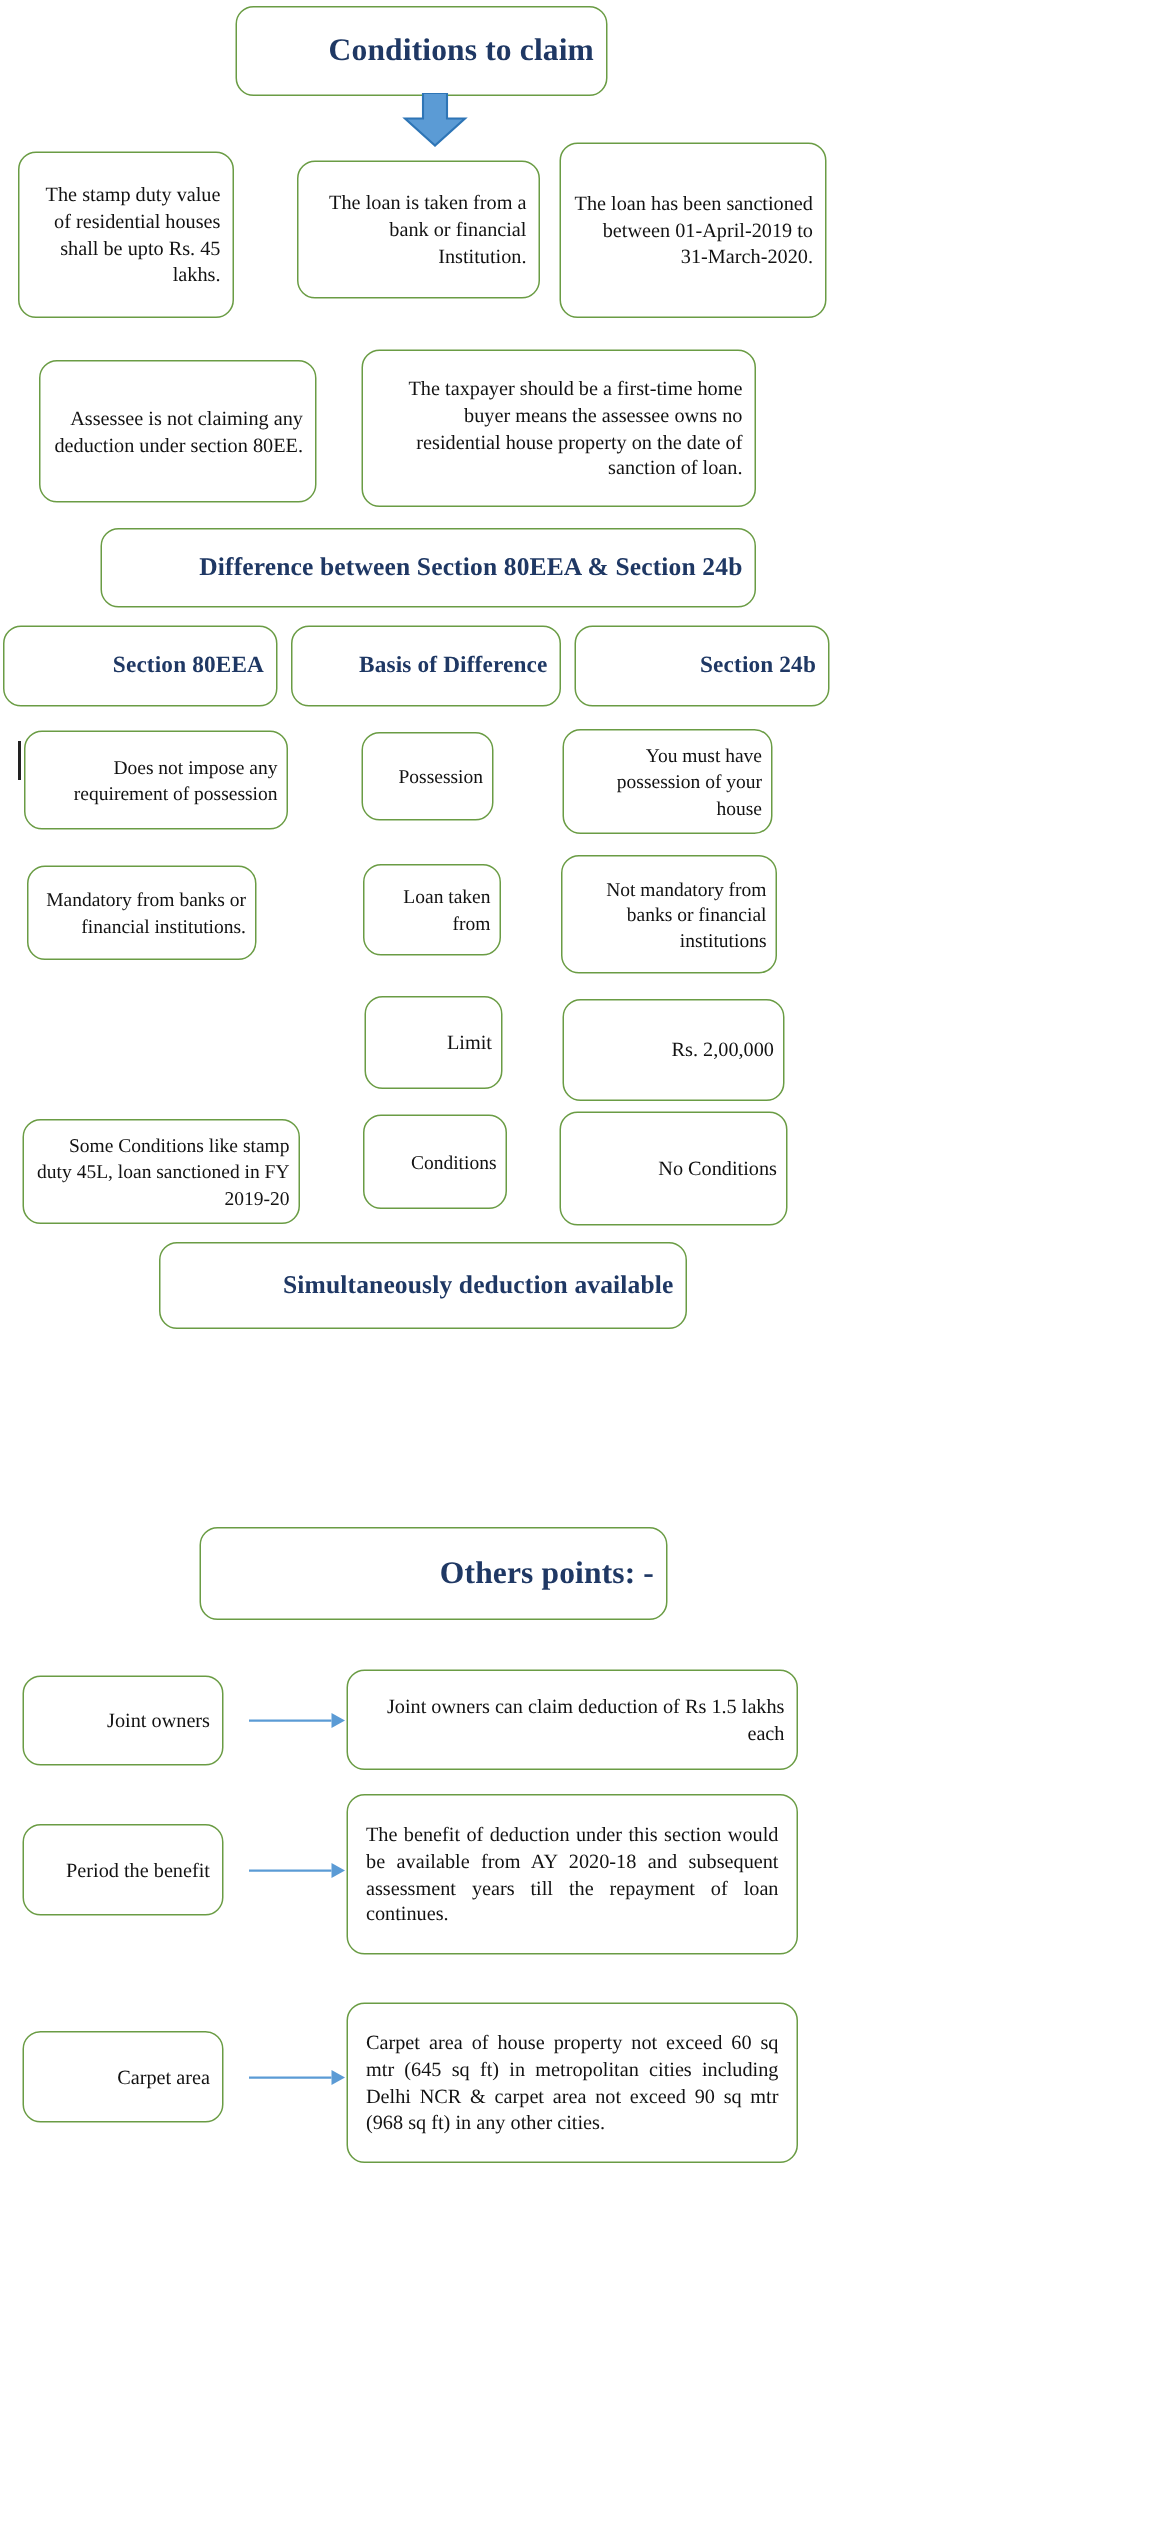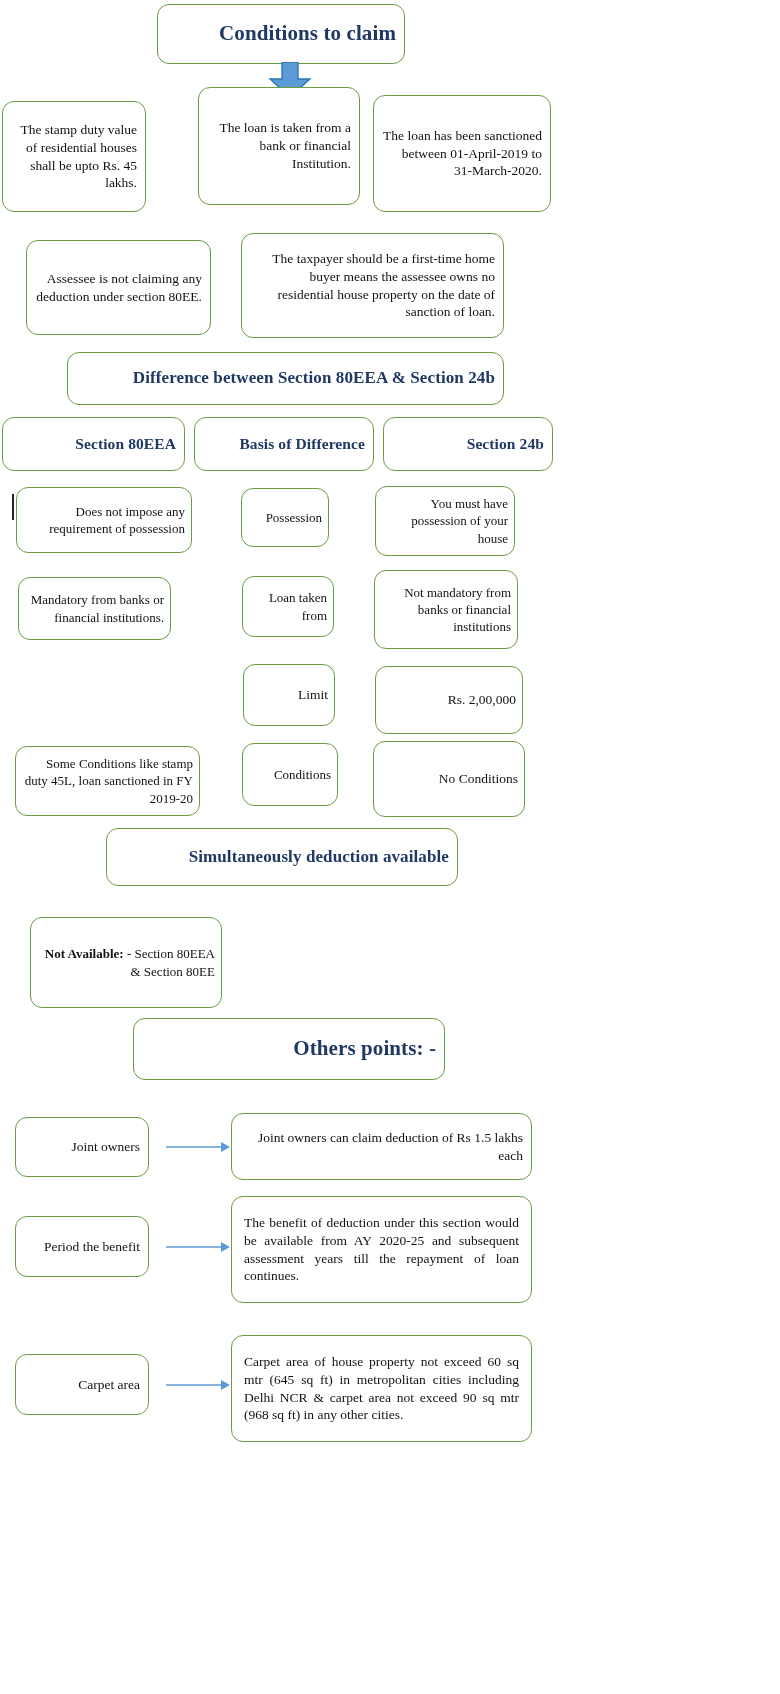--- a/index.html
+++ b/index.html
@@ -89,24 +89,24 @@
   <div class="box hdr hdr-xl" style="left:157px;top:4px;width:248px;height:60px;">
     <span class="txt">Conditions to claim</span>
   </div>
 
   <div class="blockarrow" style="left:260px;top:62px;width:60px;height:36px;">
     <svg width="60" height="36" viewBox="0 0 60 36">
       <polygon points="22,0 38,0 38,17 50,17 30,35 10,17 22,17" fill="#5B9BD5" stroke="#2E75B6" stroke-width="1.4"></polygon>
     </svg>
   </div>
 
-  <div class="box" style="left:2px;top:101px;width:144px;height:111px;">
+  <div class="box" style="left:12px;top:101px;width:144px;height:111px;">
     <span class="txt">The stamp duty value of residential houses shall be upto Rs. 45 lakhs.</span>
   </div>
-  <div class="box" style="left:198px;top:87px;width:162px;height:118px;">
+  <div class="box" style="left:198px;top:107px;width:162px;height:92px;">
     <span class="txt">The loan is taken from a bank or financial Institution.</span>
   </div>
   <div class="box" style="left:373px;top:95px;width:178px;height:117px;">
     <span class="txt">The loan has been sanctioned between 01-April-2019 to 31-March-2020.</span>
   </div>
 
   <div class="box" style="left:26px;top:240px;width:185px;height:95px;">
     <span class="txt">Assessee is not claiming any deduction under section 80EE.</span>
   </div>
   <div class="box" style="left:241px;top:233px;width:263px;height:105px;">
@@ -162,25 +162,20 @@
     <span class="txt">Conditions</span>
   </div>
   <div class="box tight" style="left:373px;top:741px;width:152px;height:76px;font-size:13.5px;">
     <span class="txt">No Conditions</span>
   </div>
 
   <div class="box hdr hdr-lg" style="left:106px;top:828px;width:352px;height:58px;">
     <span class="txt">Simultaneously deduction available</span>
   </div>
 
-  <div class="box tight left" style="left:30px;top:917px;width:192px;height:91px;font-size:13px;padding-left:12px;">
-    <span class="txt">
-      <b>Not Available:</b><span> - Section 80EEA &amp; Section 80EE</span>
-    </span>
-  </div>
 
 
   <div class="box hdr hdr-xl" style="left:133px;top:1018px;width:312px;height:62px;">
     <span class="txt">Others points: -</span>
   </div>
 
   <div class="box" style="left:15px;top:1117px;width:134px;height:60px;font-size:13.5px;">
     <span class="txt">Joint owners</span>
   </div>
   <div class="conn" style="left:166px;top:1138px;width:64px;height:18px;">
@@ -196,21 +191,21 @@
   <div class="box" style="left:15px;top:1216px;width:134px;height:61px;font-size:13.5px;">
     <span class="txt">Period the benefit</span>
   </div>
   <div class="conn" style="left:166px;top:1238px;width:64px;height:18px;">
     <svg width="64" height="18" viewBox="0 0 64 18">
       <line x1="0" y1="9" x2="55" y2="9" stroke="#5B9BD5" stroke-width="1.5"></line>
       <polygon points="55,4 64,9 55,14" fill="#5B9BD5"></polygon>
     </svg>
   </div>
   <div class="box just" style="left:231px;top:1196px;width:301px;height:107px;font-size:13.5px;padding:6px 12px;">
-    <span class="txt">The benefit of deduction under this section would be available from AY 2020-25 and subsequent assessment years till the repayment of loan continues.</span>
+    <span class="txt">The benefit of deduction under this section would be available from AY 2020-18 and subsequent assessment years till the repayment of loan continues.</span>
   </div>
 
   <div class="box" style="left:15px;top:1354px;width:134px;height:61px;font-size:13.5px;">
     <span class="txt">Carpet area</span>
   </div>
   <div class="conn" style="left:166px;top:1376px;width:64px;height:18px;">
     <svg width="64" height="18" viewBox="0 0 64 18">
       <line x1="0" y1="9" x2="55" y2="9" stroke="#5B9BD5" stroke-width="1.5"></line>
       <polygon points="55,4 64,9 55,14" fill="#5B9BD5"></polygon>
     </svg>

